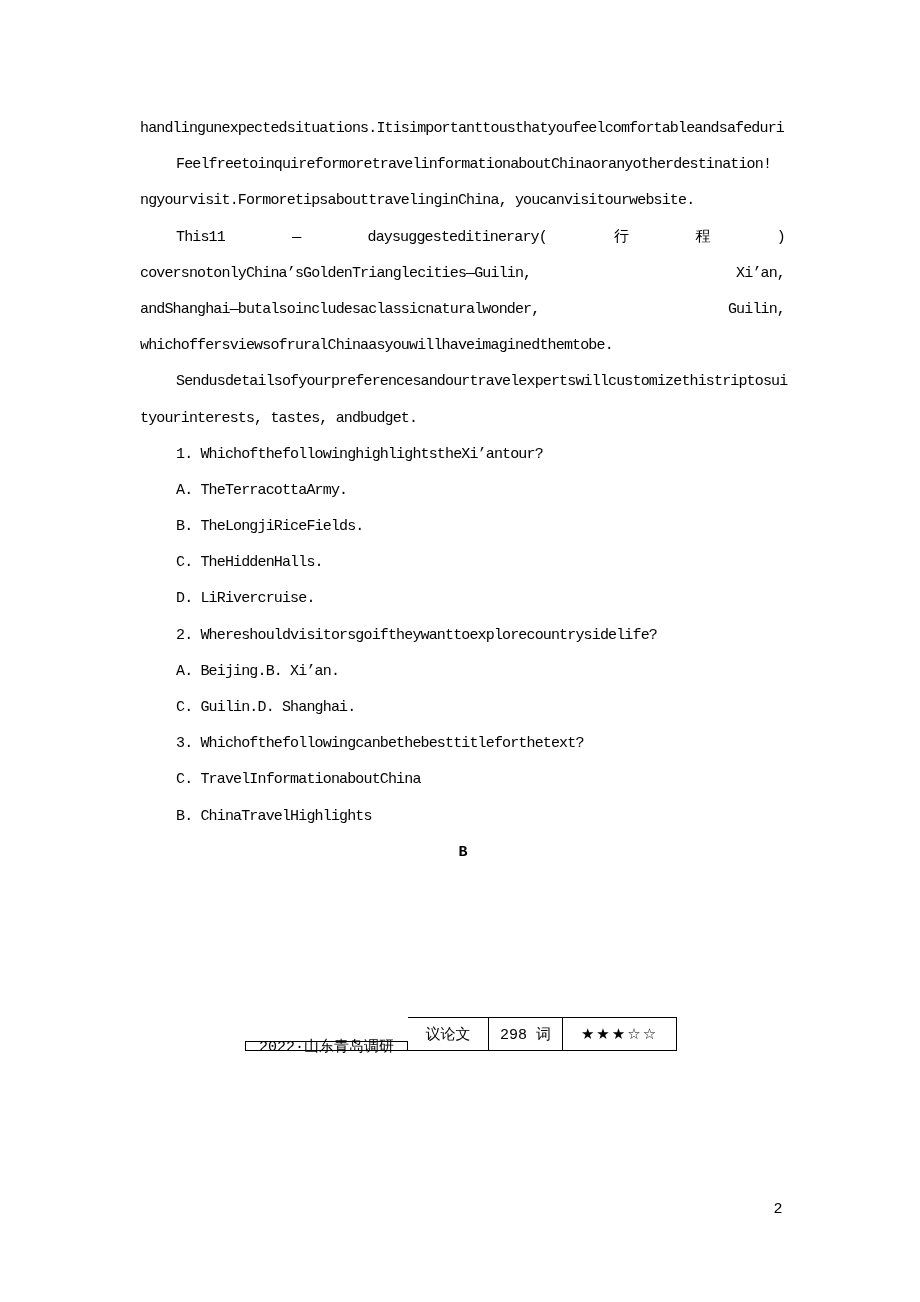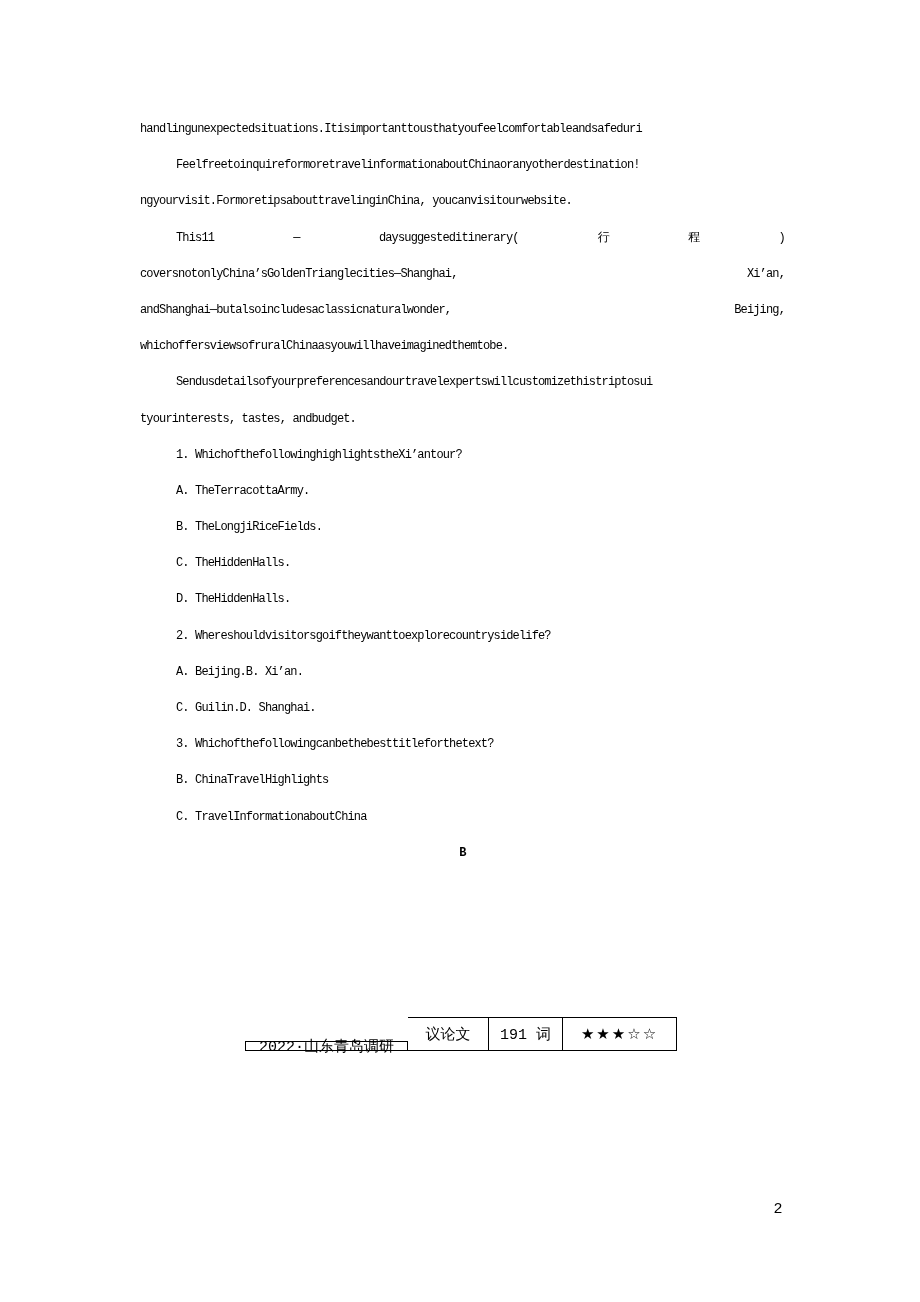--- a/index.html
+++ b/index.html
@@ -10,21 +10,21 @@
     position: relative;
     overflow: hidden;
     font-family: "Liberation Mono", "DejaVu Sans Mono", monospace;
     color: #000000;
   }
   .doc {
     position: absolute;
     left: 140px;
     top: 111px;
     width: 645px;
-    font-size: 12px;
+    font-size: 15px;
     letter-spacing: -0.85px;
   }
   .line {
     height: 36.2px;
     line-height: 36.2px;
     white-space: pre;
   }
   .indent { padding-left: 36px; }
   .bold { font-weight: bold; }
   .just {
@@ -76,44 +76,44 @@
   <div class="line">ngyourvisit.FormoretipsabouttravelinginChina, youcanvisitourwebsite.</div>
   <div class="line indent just">
     <span>This11</span>
     <span>—</span>
     <span>daysuggesteditinerary(</span>
     <span>行</span>
     <span>程</span>
     <span>)</span>
   </div>
   <div class="line just">
-    <span>coversnotonlyChina’sGoldenTrianglecities—Shanghai,</span>
+    <span>coversnotonlyChina’sGoldenTrianglecities—Guilin,</span>
     <span>Xi’an,</span>
   </div>
   <div class="line just">
     <span>andShanghai—butalsoincludesaclassicnaturalwonder,</span>
-    <span>Beijing,</span>
+    <span>Guilin,</span>
   </div>
   <div class="line">whichoffersviewsofruralChinaasyouwillhaveimaginedthemtobe.</div>
   <div class="line indent">Sendusdetailsofyourpreferencesandourtravelexpertswillcustomizethistriptosui</div>
   <div class="line">tyourinterests, tastes, andbudget.</div>
   <div class="line indent">1. WhichofthefollowinghighlightstheXi’antour?</div>
   <div class="line indent">A. TheTerracottaArmy.</div>
   <div class="line indent">B. TheLongjiRiceFields.</div>
   <div class="line indent">C. TheHiddenHalls.</div>
-  <div class="line indent">D. TheHiddenHalls.</div>
+  <div class="line indent">D. LiRivercruise.</div>
   <div class="line indent">2. Whereshouldvisitorsgoiftheywanttoexplorecountrysidelife?</div>
   <div class="line indent">A. Beijing.B. Xi’an.</div>
   <div class="line indent">C. Guilin.D. Shanghai.</div>
   <div class="line indent">3. Whichofthefollowingcanbethebesttitleforthetext?</div>
+  <div class="line indent">C. TravelInformationaboutChina</div>
   <div class="line indent">B. ChinaTravelHighlights</div>
-  <div class="line indent">C. TravelInformationaboutChina</div>
   <div class="line center bold">B</div>
 </div>
 
 <div class="meta-table">
   <div class="meta-cell first cell-source">2022·山东青岛调研</div>
   <div class="meta-cell cell-genre">议论文</div>
-  <div class="meta-cell cell-words">191 词</div>
+  <div class="meta-cell cell-words">298 词</div>
   <div class="meta-cell cell-stars">★★★☆☆</div>
 </div>
 
 <div class="page-number">2</div>
 
 </body></html>

